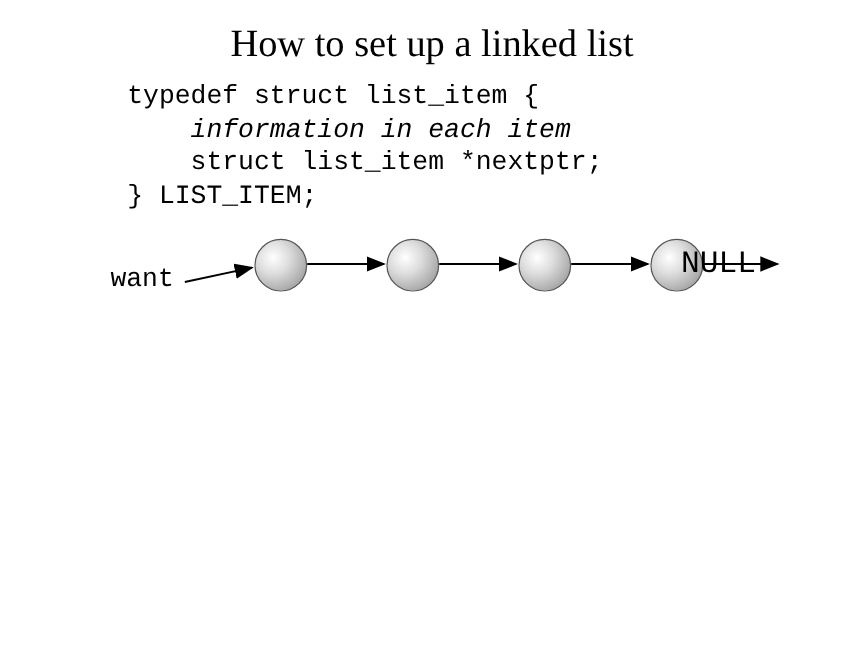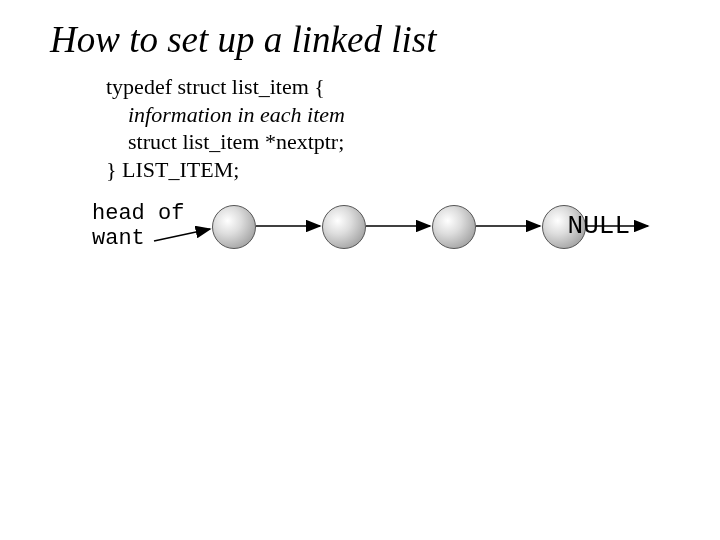--- a/index.html
+++ b/index.html
@@ -8,28 +8,27 @@
     width: 720px;
     height: 540px;
     background: #fff;
     font-family: "Times New Roman", Times, serif;
     color: #000;
   }
   .slide {
     padding: 18px 50px 0 50px;
   }
   .title {
-    font-size: 37px;
-    text-align: left;
+    font-size: 32px;
+    text-align: center;
     margin: 0 0 12px 0;
     font-weight: normal;
-    font-style: italic;
   }
   .code {
-    font-family: Liberation Serif, serif;
+    font-family: Liberation Mono, monospace;
     font-size: 22px;
     white-space: pre;
     line-height: 1.25;
     margin-left: 56px;
   }
   .code .italic { font-style: italic; }
   .para {
     font-size: 21px;
     line-height: 1.25;
     margin: 34px 48px 0 48px;
@@ -80,21 +79,21 @@
   <h1 class="title">How to set up a linked list</h1>
 
   <div class="code"><span>typedef struct list_item {</span>
 <span class="italic">    information in each item</span>
 <span>    struct list_item *nextptr;</span>
 <span>} LIST_ITEM;</span></div>
 
 
   <div class="diagram">
     <div class="headlabel">
-      <span>head of</span><br>
+      <br>
       <span>want</span>
     </div>
 
     <div class="node" style="left:120px;"></div>
     <div class="node" style="left:230px;"></div>
     <div class="node" style="left:340px;"></div>
     <div class="node" style="left:450px;"></div>
 
     <svg class="arrows">
       <defs>

